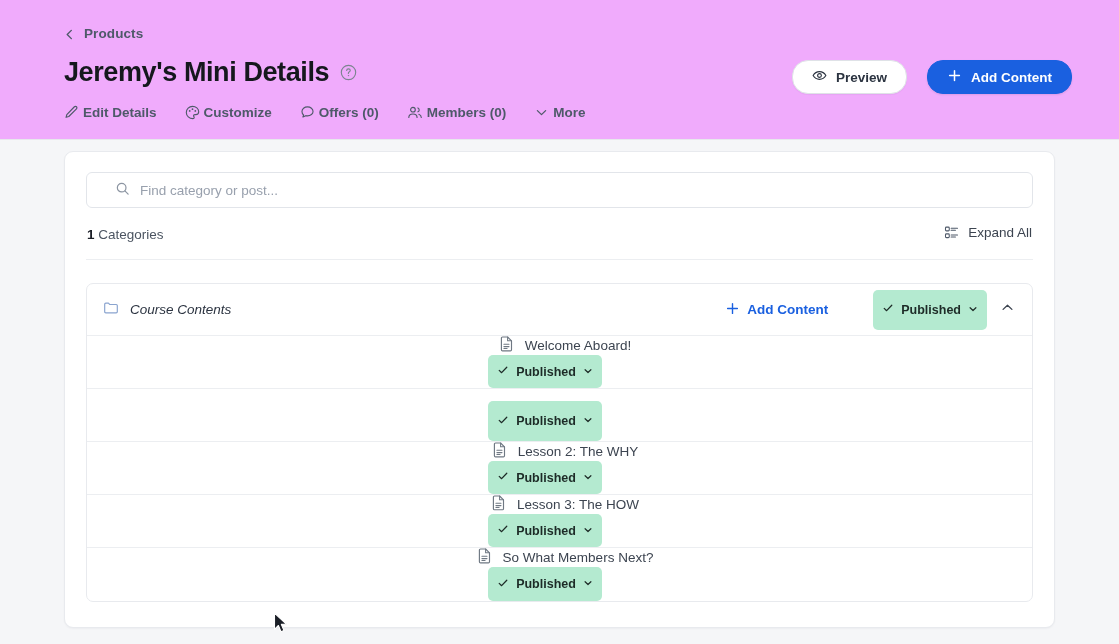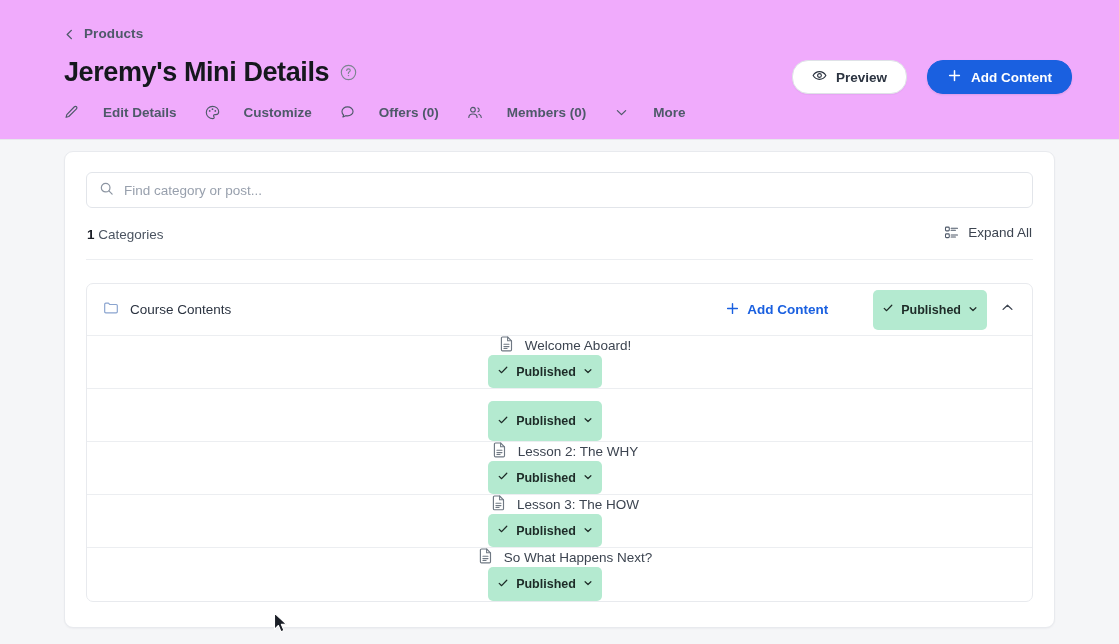--- a/index.html
+++ b/index.html
@@ -34,21 +34,21 @@
     font-size: 27px; font-weight: 700; color: #15181d;
     letter-spacing: -0.4px; line-height: 1.1;
   }
   .help-icon { margin-left: 11px; margin-top: 4px; display:block; }
 
   .tabs {
     display: flex; align-items: center; gap: 28px;
     margin-top: 17px;
   }
   .tab {
-    display: inline-flex; align-items: center; gap: 24px;
+    display: inline-flex; align-items: center; gap: 4px;
     font-size: 13.5px; font-weight: 600; color: #4e5969;
     cursor: pointer; white-space: nowrap;
   }
   .tab svg { display: block; flex: 0 0 auto; }
 
   
   .header-actions {
     position: absolute; right: 47px; top: 60px;
     display: flex; align-items: center; gap: 20px;
   }
@@ -76,21 +76,21 @@
     border: 1px solid #e8eaee;
     border-radius: 9px;
     box-shadow: 0 1px 2px rgba(16,24,40,.04);
     overflow: hidden;
   }
   .card-top { padding: 20px 21px 0 21px; }
 
   .search-box {
     display: flex; align-items: center; gap: 10px;
     height: 36px; border: 1px solid #e2e5ea; border-radius: 6px;
-    padding: 0 12px; background: #fff;
+    padding: 0 28px; background: #fff;
   }
   .search-box input {
     border: 0; outline: 0; flex: 1; background: transparent;
     font-family: "Liberation Sans", sans-serif;
     font-size: 13.5px; color: #3c4450;
   }
   .search-box input::placeholder { color: #98a0ad; }
 
   .meta-row {
     display: flex; align-items: center; justify-content: space-between;
@@ -110,21 +110,21 @@
     border: 1px solid #e8eaee; border-radius: 7px; overflow: hidden;
     background: #fff;
   }
   .cat-header {
     display: flex; align-items: center;
     height: 52px; padding: 0 5px 0 16px;
     border-bottom: 1px solid #eceef1;
   }
   .cat-name {
     display: inline-flex; align-items: center; gap: 11px;
-    font-size: 13.5px; color: #2b3340; font-weight: 400;
+    font-size: 13.5px; color: #2b3340; font-weight: 400; font-style: italic;
   }
   .spacer { flex: 1; }
   .add-content-link {
     display: inline-flex; align-items: center; gap: 7px;
     color: #1a60e0; font-size: 13.5px; font-weight: 700;
     cursor: pointer; margin-right: 45px;
   }
 
   .badge {
     display: inline-flex; align-items: center; gap: 7px;
@@ -431,21 +431,21 @@
         </div>
 
         <div class="lesson-row">
           <div class="lesson-name">
             <span>
               <svg width="15" height="16" viewBox="0 0 15 16" fill="none">
                 <path d="M2.4 2.1c0-.6.5-1.1 1.1-1.1h5.1l3.9 3.8v8.9c0 .6-.5 1.1-1.1 1.1H3.5c-.6 0-1.1-.5-1.1-1.1V2.1Z" stroke="#6f7883" stroke-width="1.15" stroke-linejoin="round"></path>
                 <path d="M8.6 1.1v3.7h3.8M4.9 8.2h5.1M4.9 10.6h5.1M4.9 12.4h3.2" stroke="#6f7883" stroke-width="1.05" stroke-linecap="round"></path>
               </svg>
             </span>
-            <span>So What Happens Next?</span>
+            <span>So What Members Next?</span>
           </div>
           <div class="spacer"></div>
           <div class="badge">
             <span>
               <svg width="12" height="12" viewBox="0 0 13 13" fill="none">
                 <path d="M2.4 6.9 5 9.4l5.6-5.9" stroke="#1d2b27" stroke-width="1.35" stroke-linecap="round" stroke-linejoin="round"></path>
               </svg>
             </span>
             <span>Published</span>
             <span>

